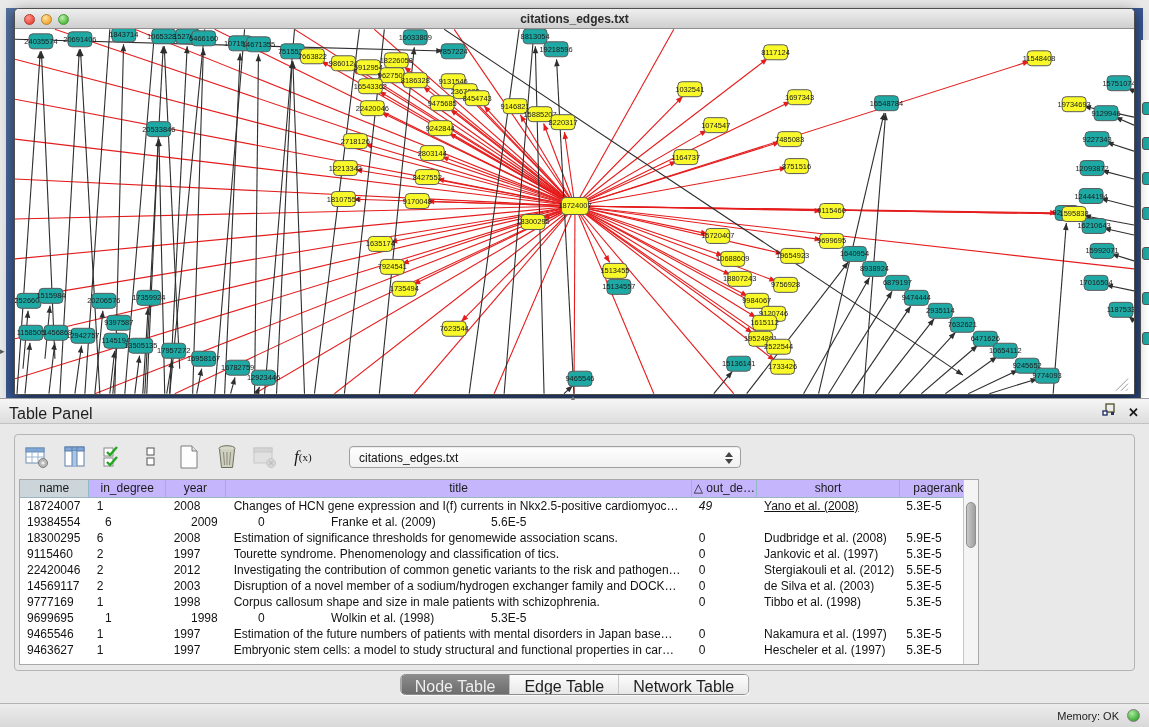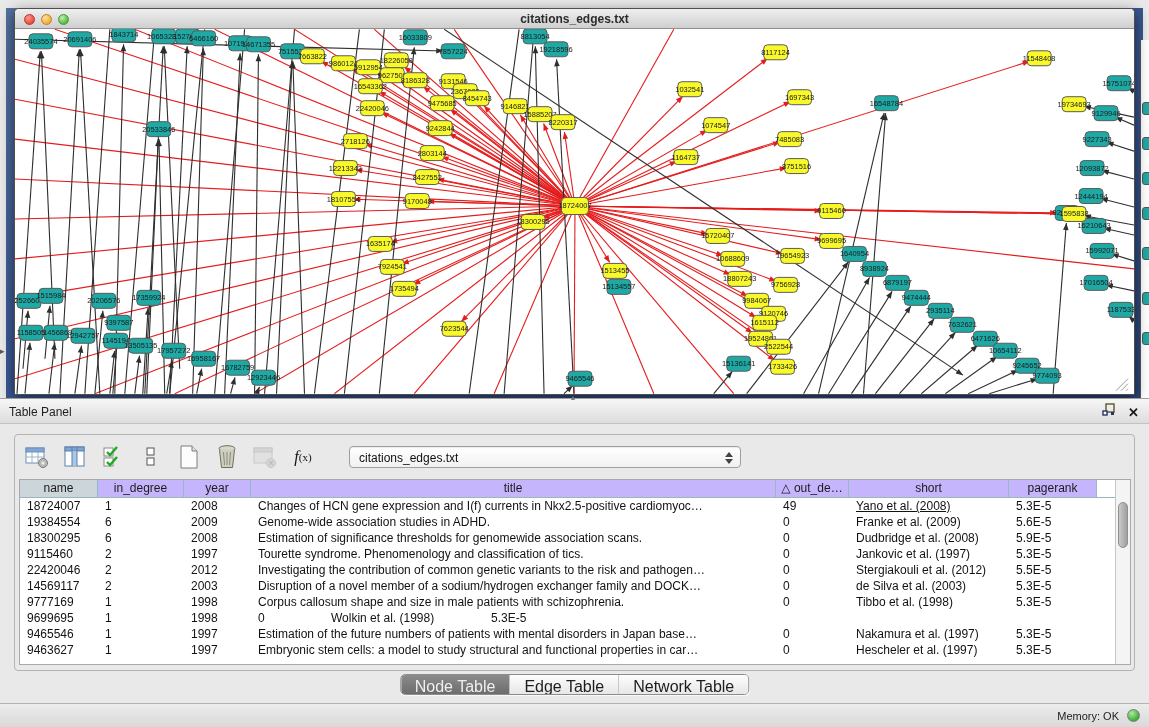--- a/index.html
+++ b/index.html
@@ -28,21 +28,21 @@
   .light.red    { background:radial-gradient(circle at 35% 30%,#ff9a8d,#ee4b40 70%); border:1px solid #b03a30;}
   .light.yellow { background:radial-gradient(circle at 35% 30%,#ffe2a0,#f6a936 70%); border:1px solid #b7832c;}
   .light.green  { background:radial-gradient(circle at 35% 30%,#c0f0b2,#53ba3f 70%); border:1px solid #479a38;}
   .gcanvas { position:relative; width:1119px; height:365px; background:#fff; }
   .gcanvas svg { position:absolute; left:0; top:0; }
 
   
   .panel-header { position:absolute; left:0; top:398px; width:1149px; height:26px;
     background:linear-gradient(#f6f6f6,#dddddd); border-top:1px solid #9f9f9f;
     border-bottom:1px solid #c2c2c2; }
-  .panel-title { position:absolute; left:9px; top:6px; font-size:12px; color:#1e1e1e; }
+  .panel-title { position:absolute; left:9px; top:6px; font-size:16px; color:#1e1e1e; }
   .panel-header-icons { position:absolute; right:10px; top:4px; display:flex; gap:12px; align-items:center; }
   .splitter-grip { position:absolute; left:567px; top:-4px; width:12px; height:6px;
     color:#7a7a7a; font-size:7px; line-height:5px; text-align:center; }
 
   .panel-body { position:absolute; left:0; top:425px; width:1149px; height:278px; background:#e9e9e9; }
 
   .tool-box { position:absolute; left:14px; top:9px; width:1121px; height:237px;
     border:1px solid #b4b4b4; border-radius:4px; background:#e9e9e9; }
   .toolbar { position:absolute; left:8px; top:5px; height:34px; display:flex; align-items:center; gap:10px; }
   .tbtn { width:28px; height:28px; display:flex; align-items:center; justify-content:center; }
@@ -50,21 +50,21 @@
   .fx { font-size:15px; color:#111; font-family:"Liberation Serif",serif; }
   .fx i { font-size:16px; }
   .combo { position:relative; margin-left:22px; width:392px; height:22px; background:linear-gradient(#ffffff,#f1f1f1);
     border:1px solid #9f9f9f; border-radius:4px; box-shadow:inset 0 1px 1px rgba(0,0,0,.08); }
   .combo-text { position:absolute; left:9px; top:4px; font-size:12px; color:#111; }
   .combo-arrows { position:absolute; right:6px; top:3px; width:10px; height:16px;
     display:flex; flex-direction:column; align-items:center; justify-content:center; gap:2px; }
   .arr-up { width:0; height:0; border-left:4px solid transparent; border-right:4px solid transparent; border-bottom:5px solid #444; }
   .arr-dn { width:0; height:0; border-left:4px solid transparent; border-right:4px solid transparent; border-top:5px solid #444; }
 
-  .dtable { position:absolute; left:4px; top:44px; width:1112px; height:186px;
+  .dtable { position:absolute; left:4px; top:44px; width:960px; height:186px;
     background:#fff; border:1px solid #a9a9a9; overflow:hidden; }
   .thead { display:flex; height:18px; border-bottom:1px solid #9cb6c0; }
   .th { background:#c4b5fd; border-right:1px solid #93b9c8; font-size:12px; color:#1c1c1c;
     text-align:center; line-height:17px; overflow:hidden; white-space:nowrap; }
   .th.first { background:#ccd6da; }
   .th.filler { background:#fff; border-right:none; flex:1; }
   .tr { display:flex; height:16px; }
   .td { font-size:12px; color:#121212; line-height:16px; padding-left:7px;
     overflow:hidden; white-space:nowrap; text-overflow:clip; }
   .vscroll { position:absolute; right:0; top:0px; width:15px; height:184px;
@@ -895,29 +895,28 @@
           <div class="th" style="width: 160px;">short</div>
           <div class="th" style="width: 88px;">pagerank</div>
           <div class="th filler"></div>
         </div>
       <div id="tbody">
           <div class="tr">
             <div class="td" style="width: 78px;">18724007</div>
             <div class="td" style="width: 86px;">1</div>
             <div class="td" style="width: 67px;">2008</div>
             <div class="td" style="width: 525px;">Changes of HCN gene expression and I(f) currents in Nkx2.5-positive cardiomyoc…</div>
-            <div class="td" style="width: 73px;">49</div>
+            <div class="td" style="width: 73px; font-style: italic;">49</div>
             <div class="td" style="width: 160px; text-decoration: underline;">Yano et al. (2008)</div>
             <div class="td" style="width: 88px;">5.3E-5</div>
           </div>
           <div class="tr">
             <div class="td" style="width: 78px;">19384554</div>
             <div class="td" style="width: 86px;">6</div>
             <div class="td" style="width: 67px;">2009</div>
-            <div class="td" style="width: 525px;">Genome-wide association studies in ADHD.</div>
             <div class="td" style="width: 73px;">0</div>
             <div class="td" style="width: 160px;">Franke et al. (2009)</div>
             <div class="td" style="width: 88px;">5.6E-5</div>
           </div>
           <div class="tr">
             <div class="td" style="width: 78px;">18300295</div>
             <div class="td" style="width: 86px;">6</div>
             <div class="td" style="width: 67px;">2008</div>
             <div class="td" style="width: 525px;">Estimation of significance thresholds for genomewide association scans.</div>
             <div class="td" style="width: 73px;">0</div>

